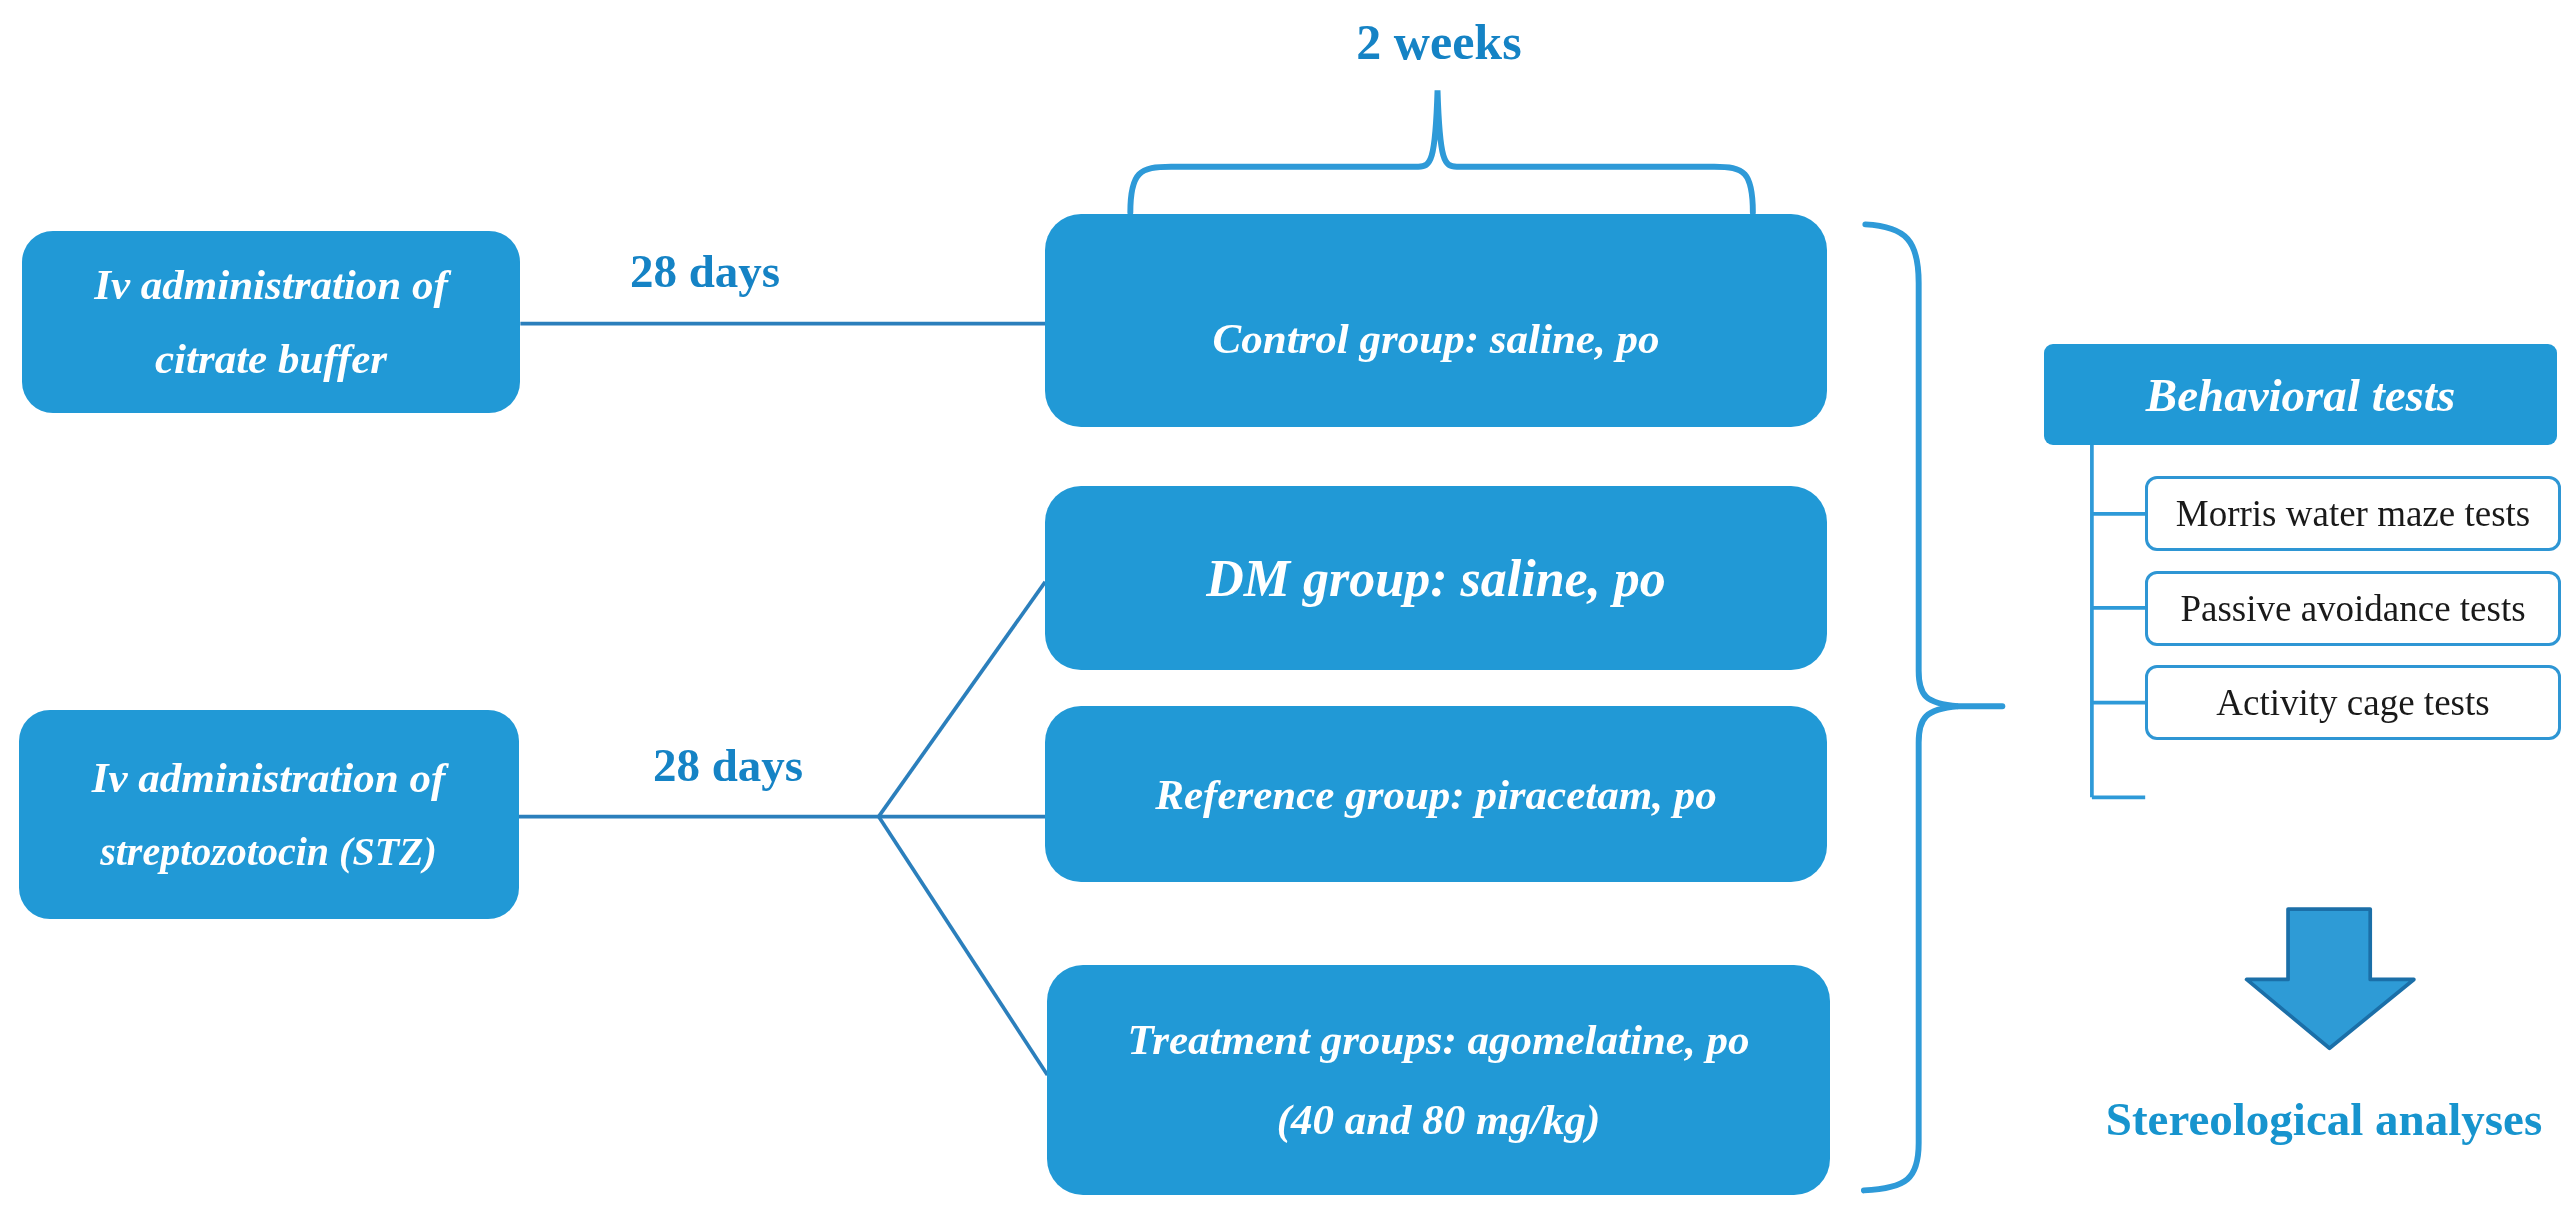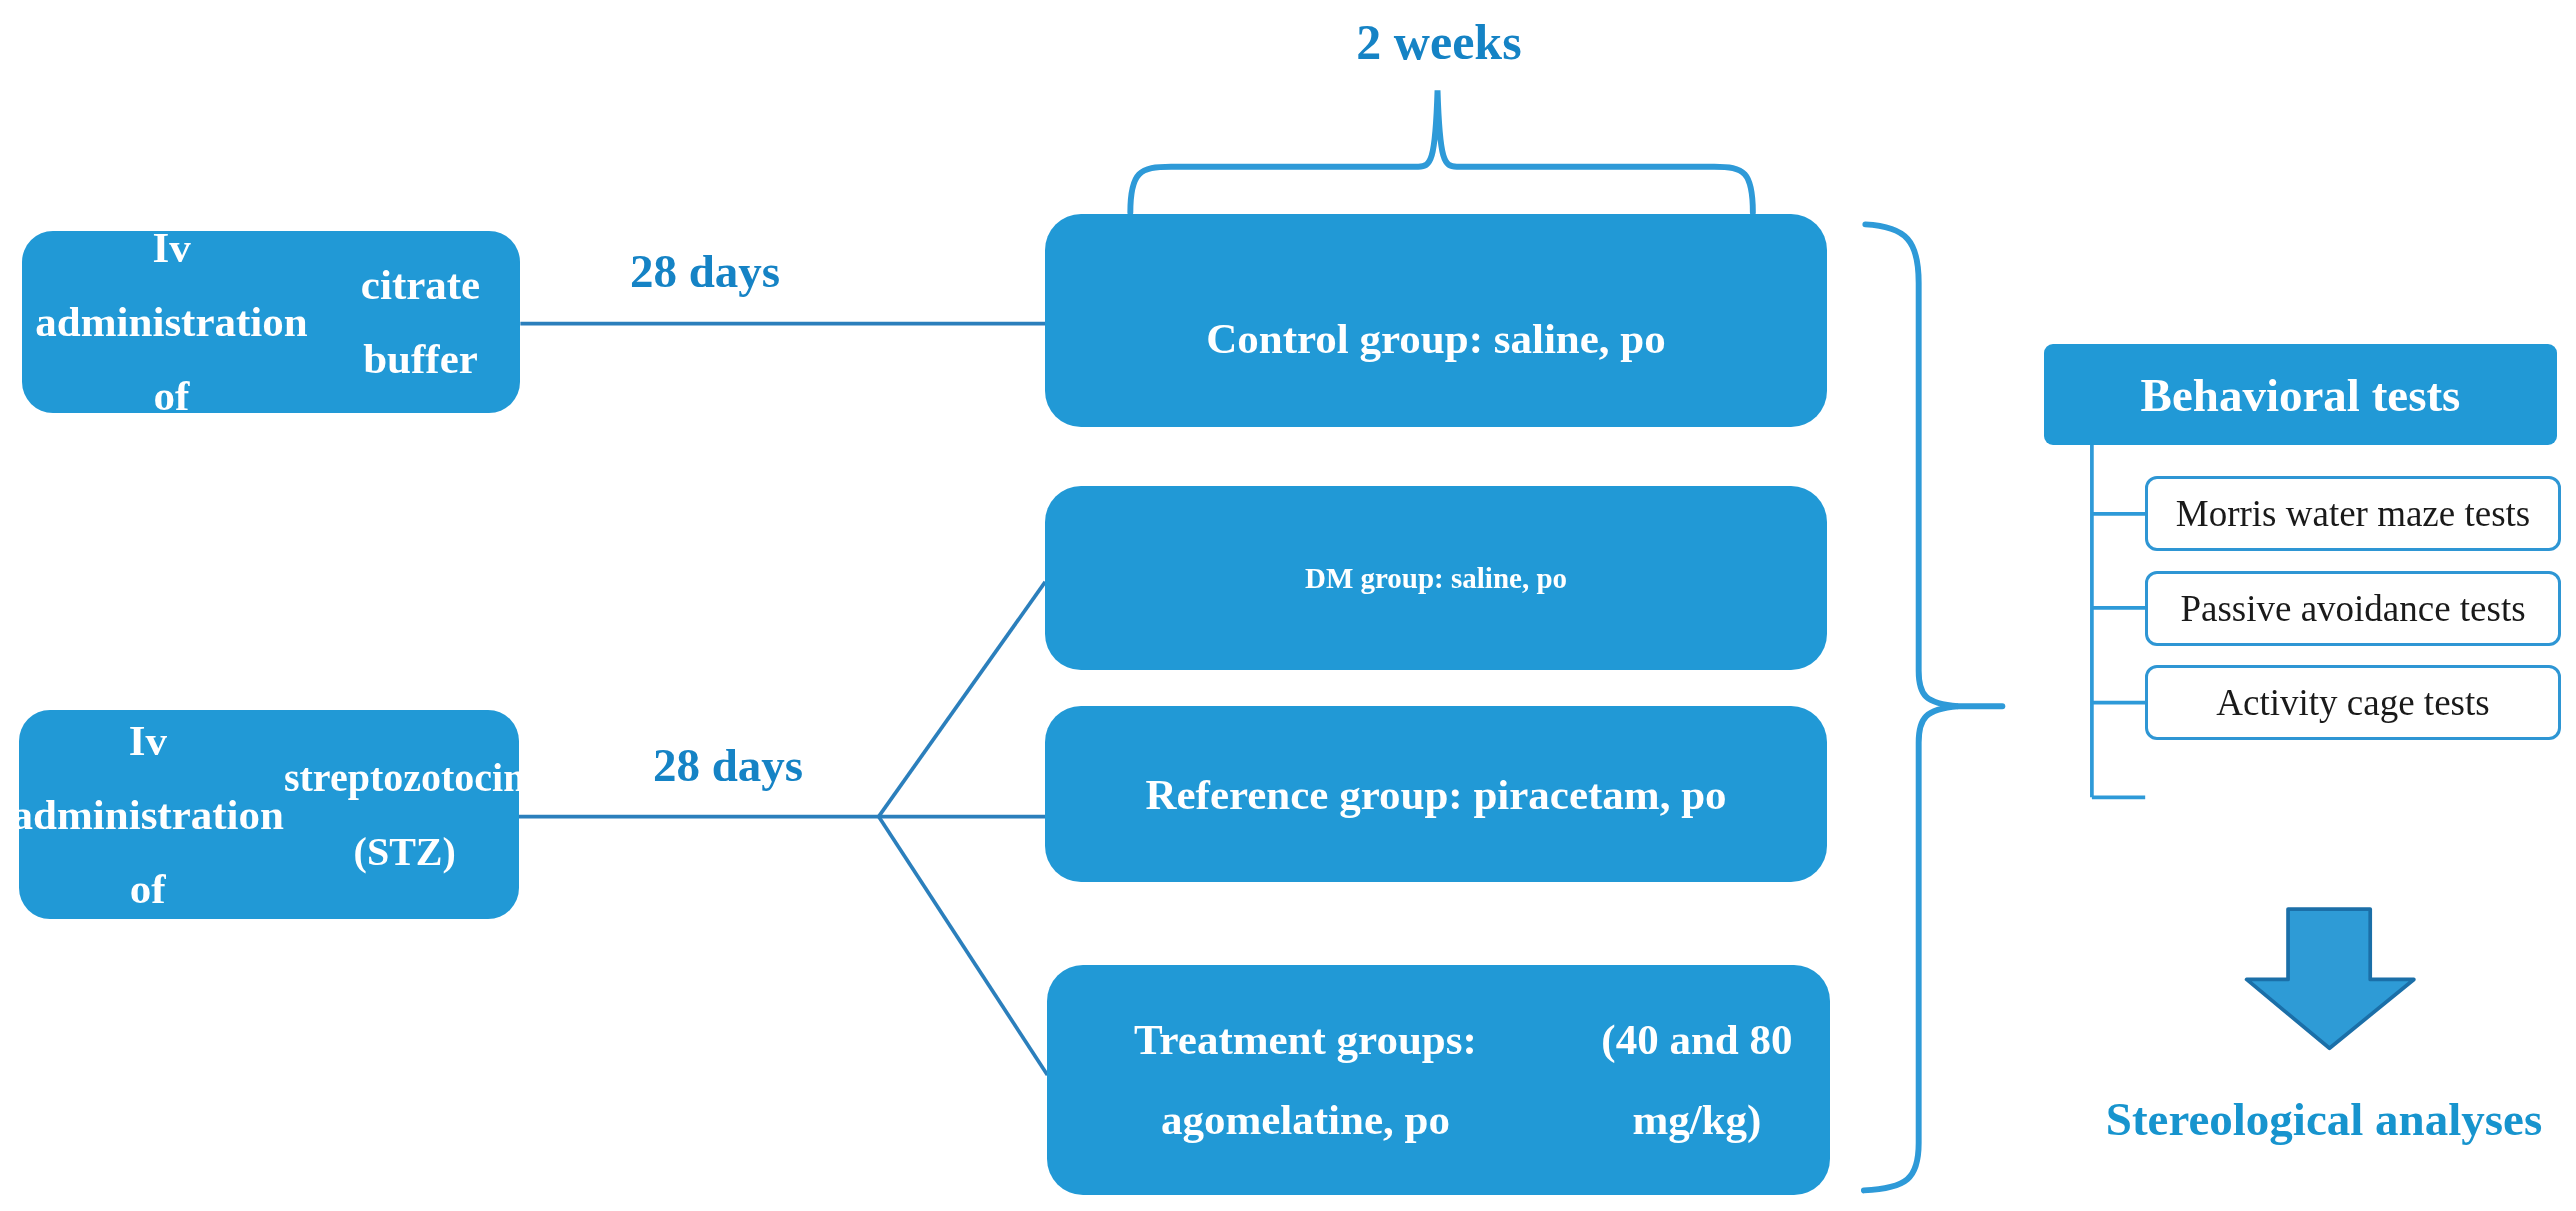--- a/index.html
+++ b/index.html
@@ -9,30 +9,31 @@
     background:#ffffff;
     font-family:"Liberation Serif","DejaVu Serif",serif;
     overflow:hidden;
   }
   #wires{position:absolute;left:0;top:0;width:2576px;height:1212px;}
   .blue-box{
     position:absolute;
     background:var(--box-fill,#2199D6);
     color:#ffffff;
     font-weight:bold;
-    display:flex;flex-direction:row;justify-content:center;align-items:center;
+    display:flex;flex-direction:column;justify-content:center;align-items:center;
     text-align:center;
     box-sizing:border-box;
+    font-style:italic;
   }
   .big-radius{border-radius:36px;}
   .box-citrate{left:22px;top:231px;width:498px;height:182px;border-radius:31px;font-size:43px;line-height:74px;}
   .box-stz{left:18.5px;top:710px;width:500px;height:209px;border-radius:31px;font-size:43px;line-height:74px;}
   .box-stz .small-line{font-size:40px;}
   .box-control{left:1045px;top:214px;width:782px;height:213px;font-size:43px;padding-top:36px;}
-  .box-dm{left:1045px;top:486px;width:782px;height:184px;font-size:29px;}
+  .box-dm{left:1045px;top:486px;width:782px;height:184px;font-size:52px;}
   .box-reference{left:1045px;top:706px;width:782px;height:176px;font-size:43px;}
   .box-treatment{left:1047px;top:965px;width:783px;height:230px;font-size:43px;line-height:80px;}
   .box-behavioral{left:2044px;top:344px;width:513px;height:101px;border-radius:9px;font-size:47px;}
   .test-box{
     position:absolute;left:2145px;width:416px;height:75px;
     background:#ffffff;
     border:3px solid var(--test-border,#2E96D4);
     border-radius:12px;
     display:flex;justify-content:center;align-items:center;
     color:var(--test-text,#1A1A1A);

